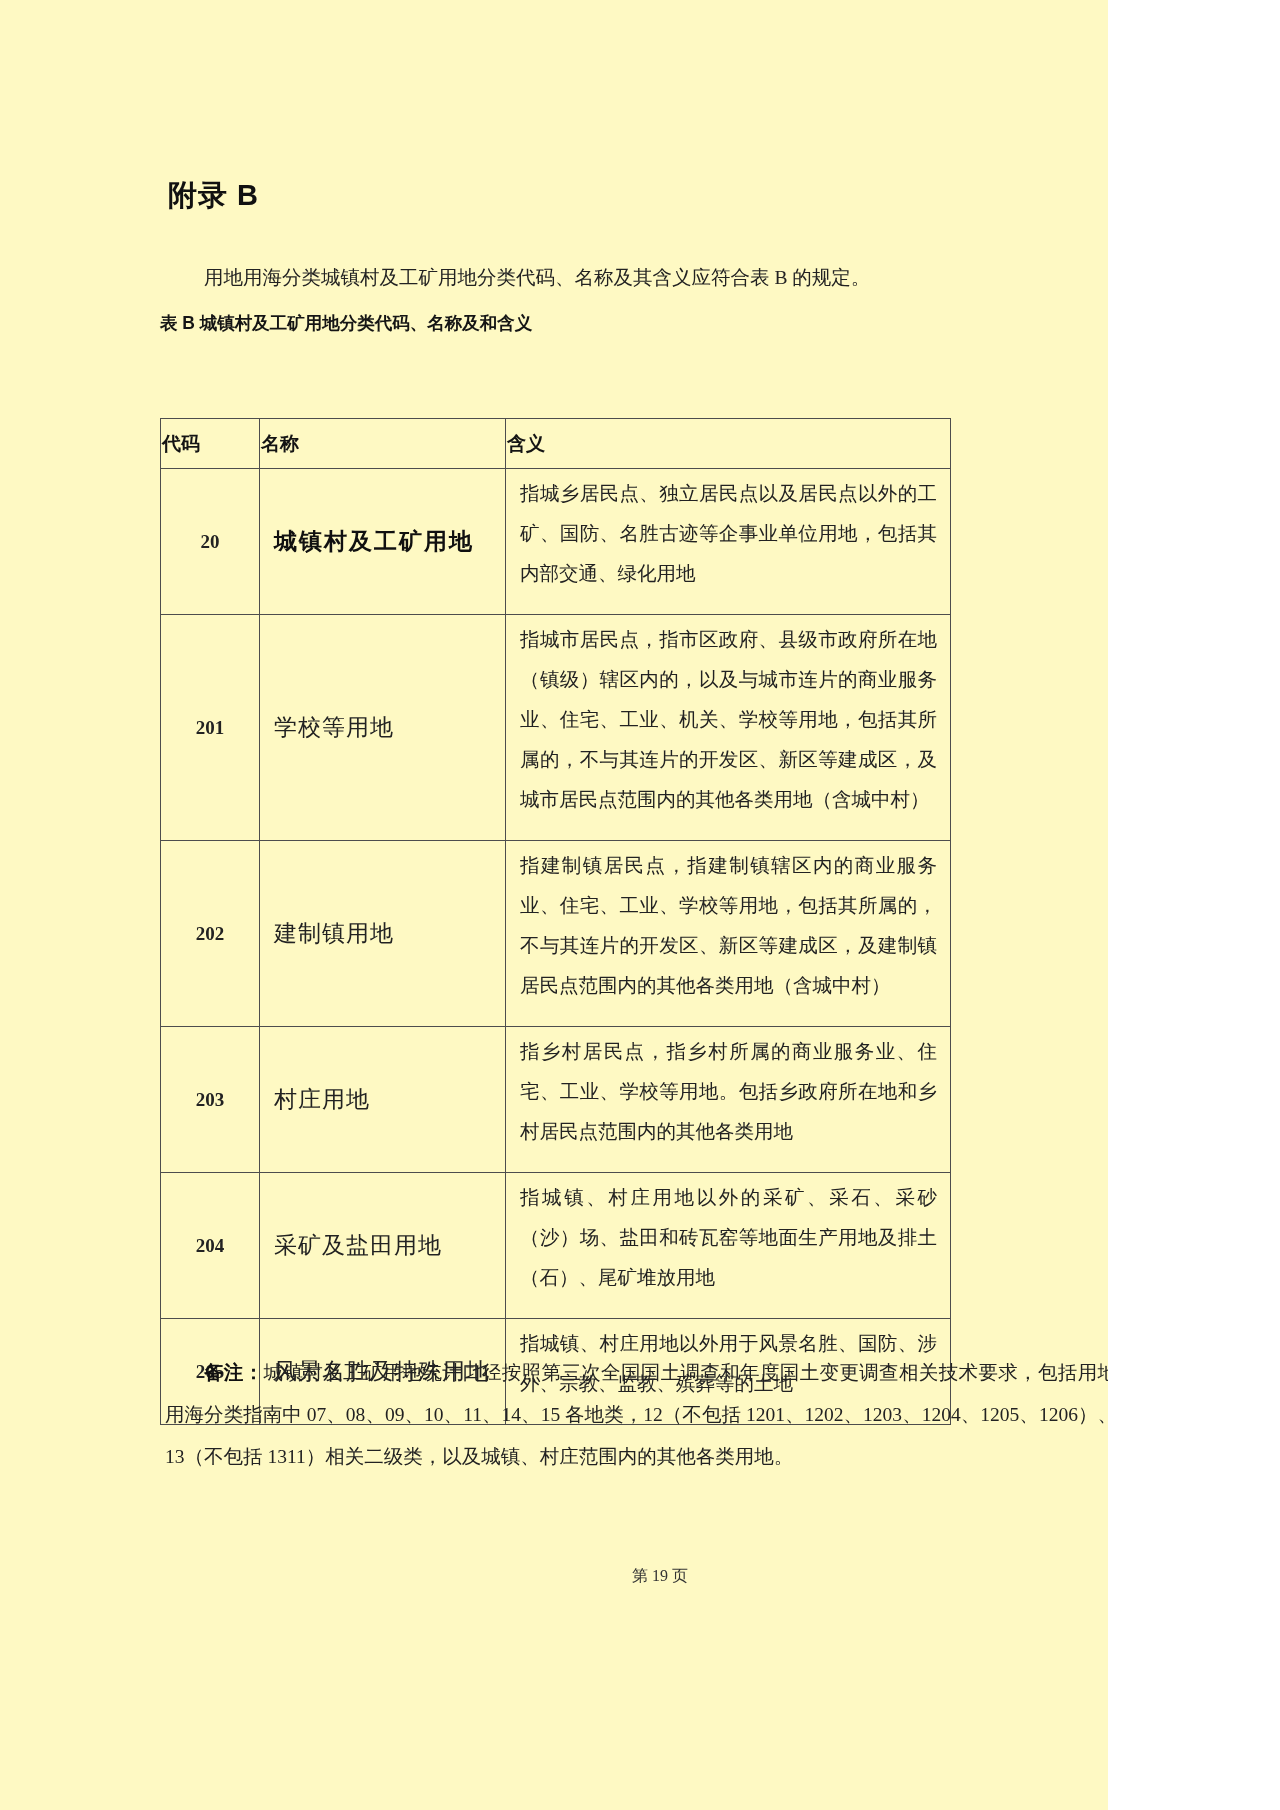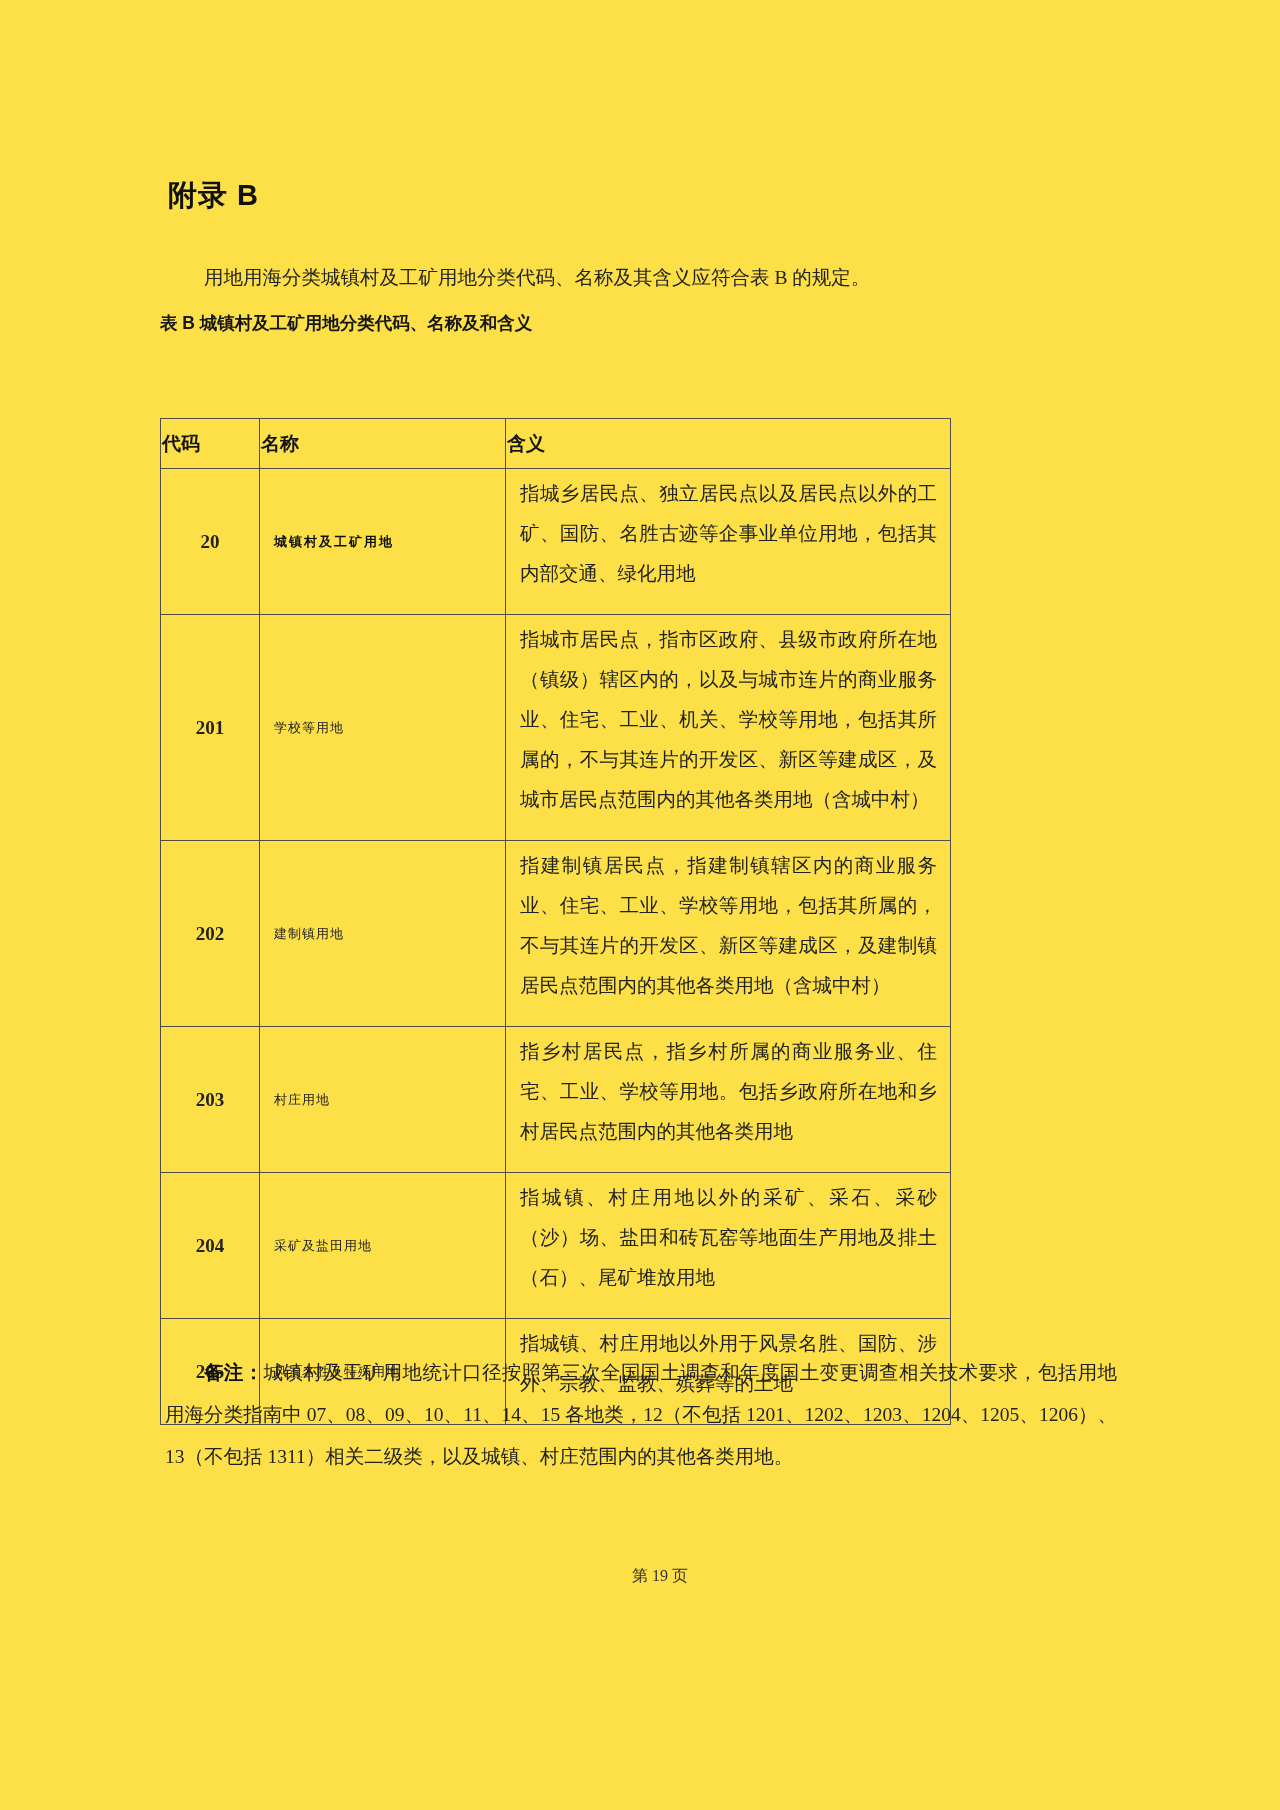--- a/index.html
+++ b/index.html
@@ -2,23 +2,23 @@
 <html><head>
 <meta charset="utf-8">
 <style>
   html, body {
     margin: 0;
     padding: 0;
     background: #ffffff;
   }
   .page {
     position: relative;
-    width: 1280px;
+    width: 1108px;
     height: 1810px;
-    background: #fde047;
+    background: #fef9c3;
     color: #1b1b1b;
     font-family: "Liberation Serif", serif;
     overflow: hidden;
   }
   .doc-title {
     position: absolute;
     left: 168px;
     top: 176px;
     font-family: "Liberation Sans", sans-serif;
     font-weight: bold;
@@ -75,21 +75,21 @@
   }
   td.cell-code {
     text-align: center;
     font-weight: bold;
     font-size: 19px;
     color: #141414;
   }
   td.cell-name {
     text-align: left;
     padding-left: 14px;
-    font-size: 13px;
+    font-size: 23px;
     letter-spacing: 1px;
   }
   td.cell-name.bold {
     font-weight: bold;
     letter-spacing: 2px;
     color: #101010;
   }
   td.cell-meaning {
     text-align: justify;
     padding: 5px 13px 20px 14px;

